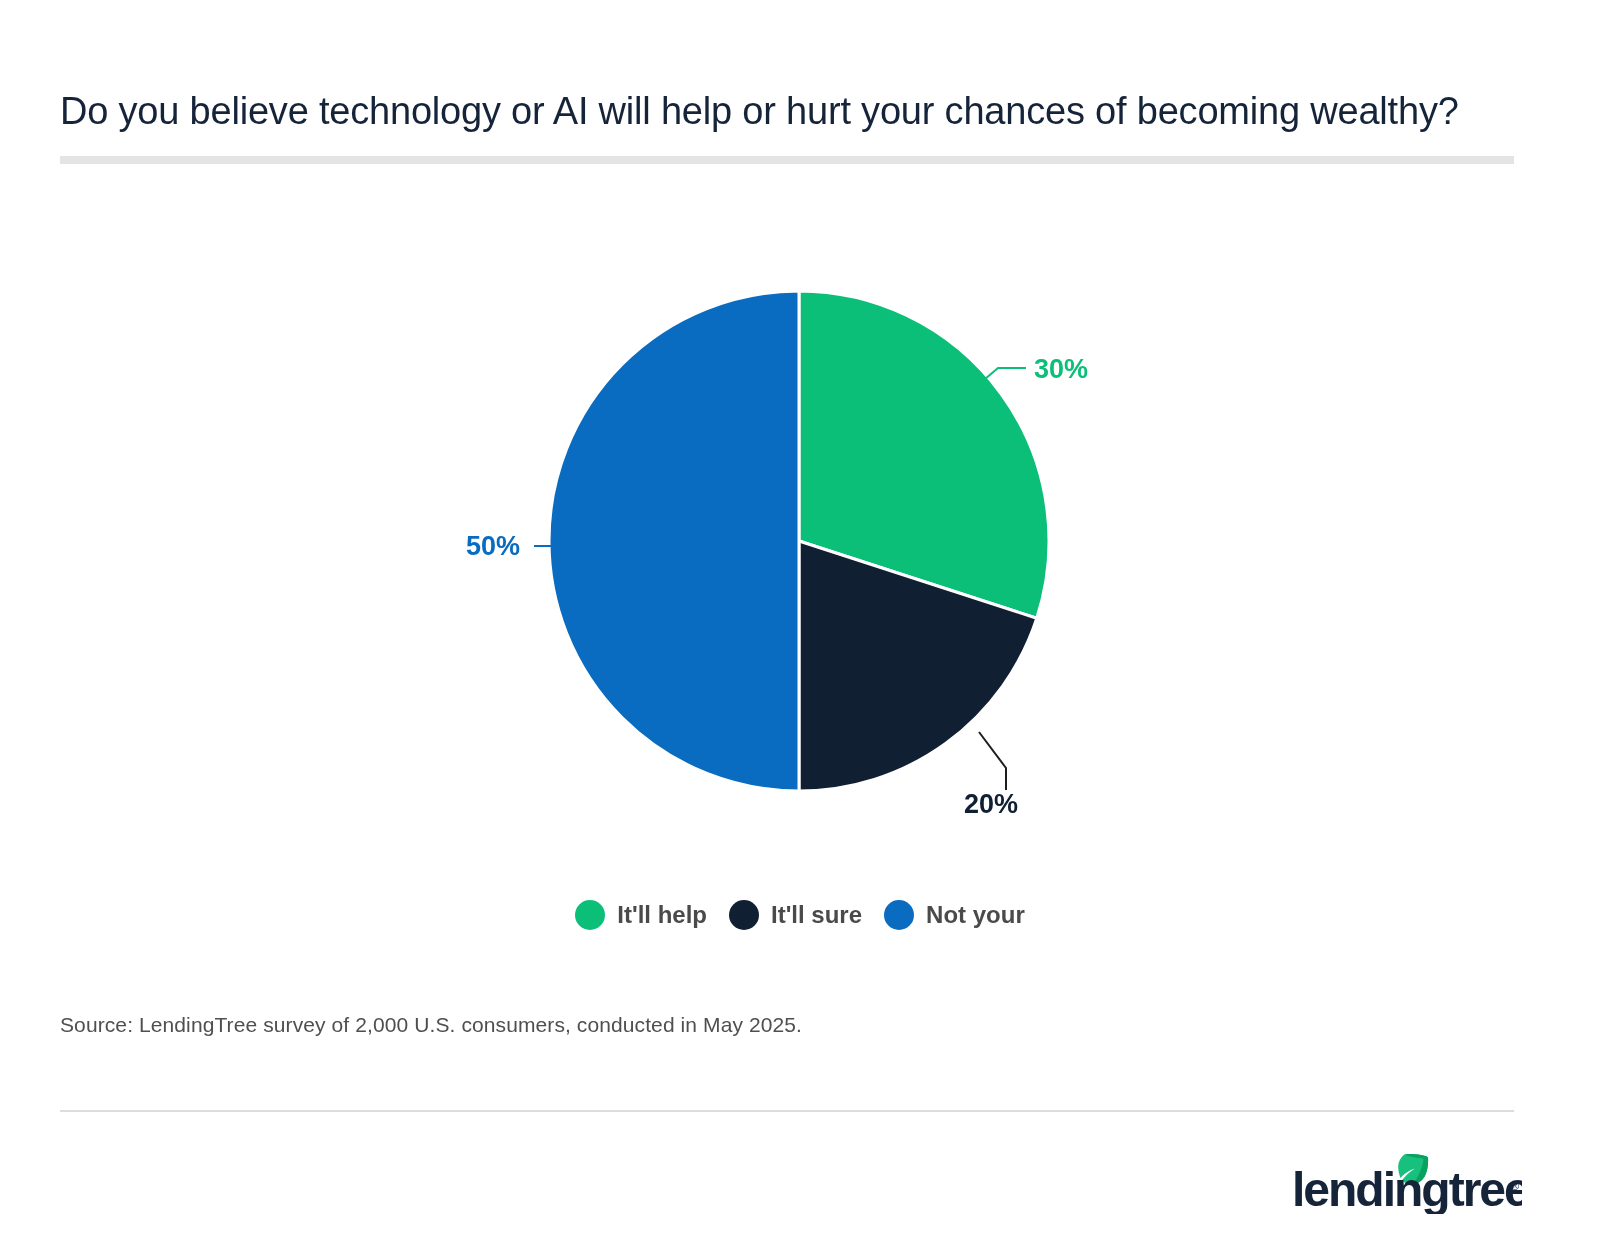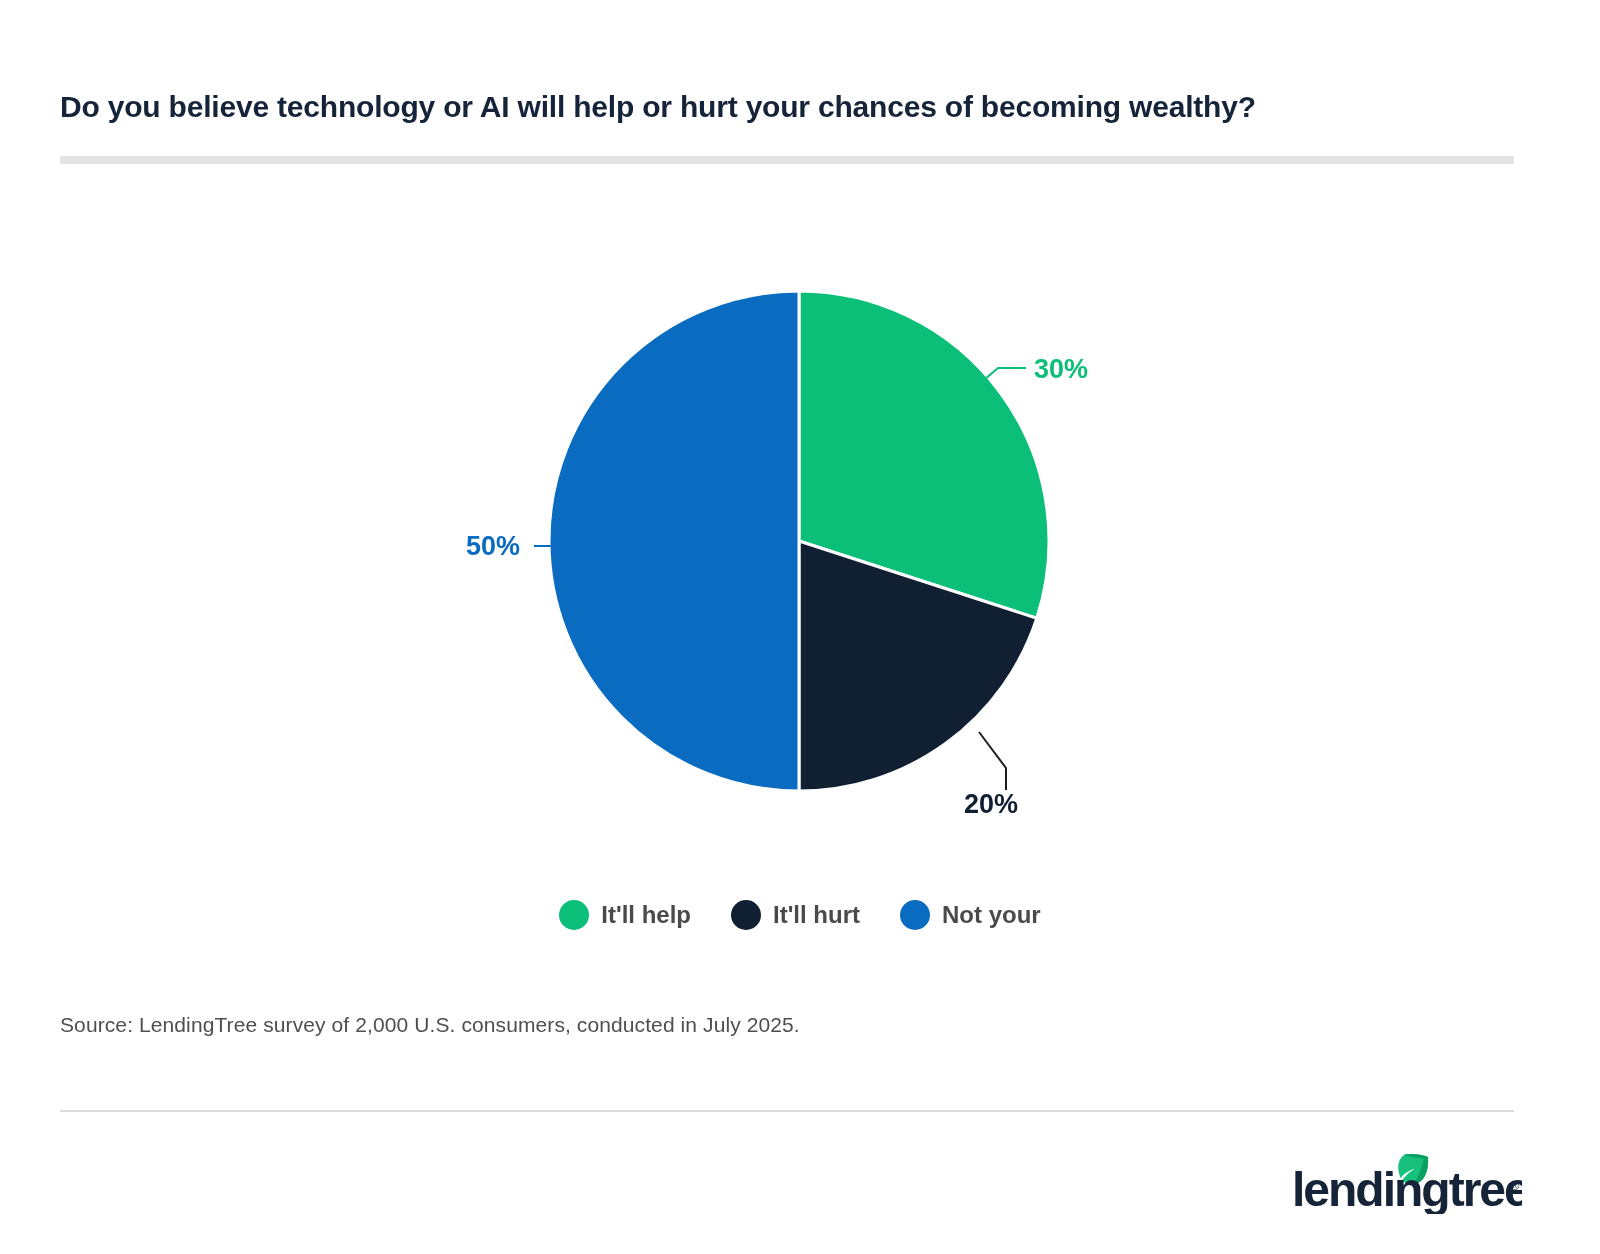--- a/index.html
+++ b/index.html
@@ -19,22 +19,22 @@
     background: #ffffff;
     overflow: hidden;
   }
 
   
   #chart-title {
     position: absolute;
     left: 60px;
     top: 88px;
     width: 1470px;
-    font-size: 30px;
-    font-weight: 700;
+    font-size: 38px;
+    font-weight: 400;
     letter-spacing: -0.2px;
     color: #16243a;
     line-height: 1.25;
   }
   #title-rule {
     position: absolute;
     left: 60px;
     top: 156px;
     width: 1454px;
     height: 8px;
@@ -69,21 +69,21 @@
 
   
   #legend {
     position: absolute;
     left: 0;
     top: 900px;
     width: 1600px;
     display: flex;
     justify-content: center;
     align-items: center;
-    gap: 40px;
+    gap: 22px;
   }
   .legend-item {
     display: flex;
     align-items: center;
     gap: 12px;
   }
   .legend-swatch {
     width: 30px;
     height: 30px;
     border-radius: 50%;
@@ -155,29 +155,29 @@
     </svg>
   </div>
 
   <div id="legend">
     <div class="legend-item">
       <span class="legend-swatch" style="background:#0bbf78"></span>
       <span class="legend-label">It'll help</span>
     </div>
     <div class="legend-item">
       <span class="legend-swatch" style="background:#111f32"></span>
-      <span class="legend-label">It'll hurt</span>
+      <span class="legend-label">It'll sure</span>
     </div>
     <div class="legend-item">
       <span class="legend-swatch" style="background:#0a6cc1"></span>
       <span class="legend-label">Not your</span>
     </div>
   </div>
 
-  <div id="source-note">Source: LendingTree survey of 2,000 U.S. consumers, conducted in July 2025.</div>
+  <div id="source-note">Source: LendingTree survey of 2,000 U.S. consumers, conducted in May 2025.</div>
 
   <div id="footer-rule"></div>
 
   <div id="brand-logo">
     <svg id="logo-svg" width="230" height="64" viewBox="0 0 230 64">
 
       <g>
         <path d="M112.5 4.5 C126 2.5 136 7 136 7 C136 7 137.5 22 130.5 29.5 C124 36.5 114 35 110 30.5 C110 30.5 114.5 23.5 123 18.5 C123 18.5 113.5 21.5 108.5 28 C108.5 28 104.5 18 107 12 C108.4 8.6 110.2 5.9 112.5 4.5 Z" fill="#17c07c"></path>
         <path d="M112.5 4.5 C126 2.5 136 7 136 7 C136 7 137.5 22 130.5 29.5 C128 32.2 124.8 33.6 121.6 33.9 C121.6 33.9 131 20 131.5 8.5 C131.5 8.5 120 8 112.5 4.5 Z" fill="#0aa05f"></path>
       </g>

